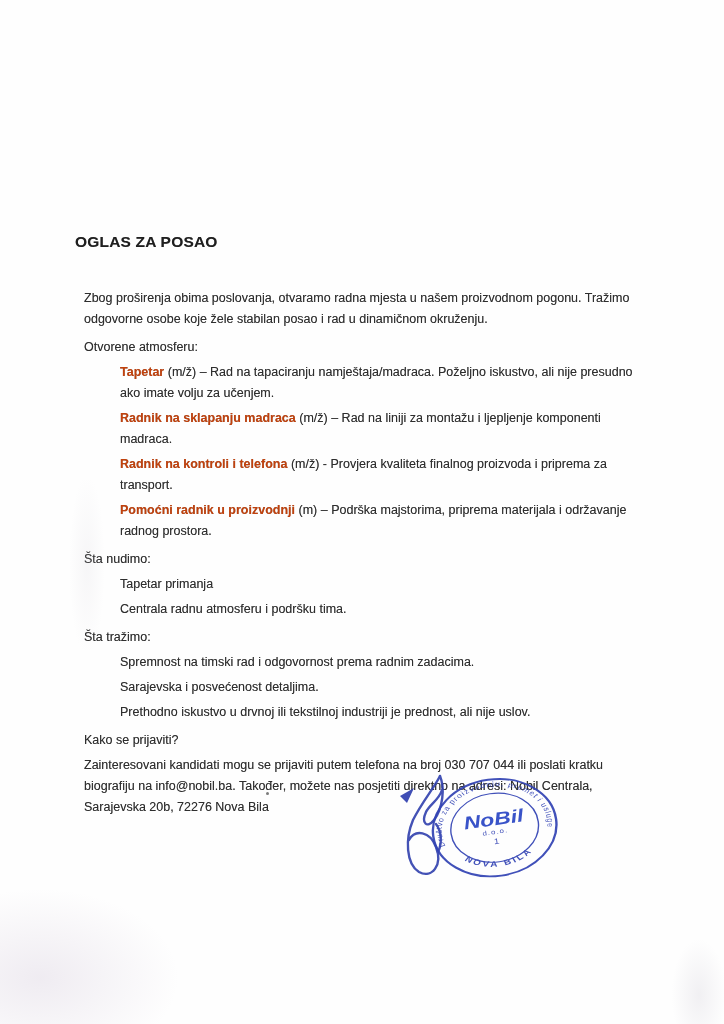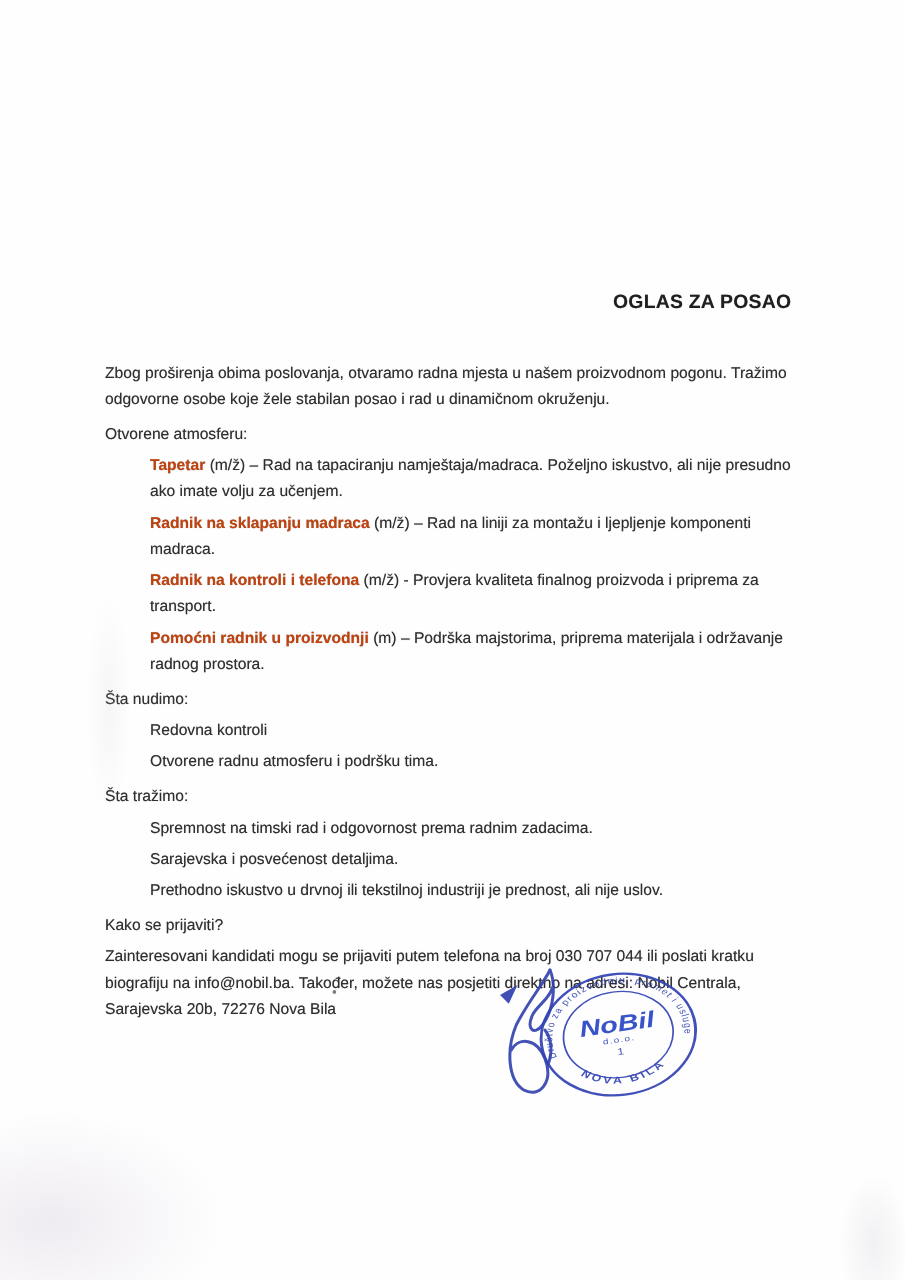--- a/index.html
+++ b/index.html
@@ -7,21 +7,21 @@
     position:relative;width:724px;height:1024px;background:#fefefe;
     overflow:hidden;font-family:"Liberation Sans",sans-serif;color:#2e2e2e;
     box-shadow:0 0 6px rgba(0,0,0,.2);
   }
   .content{
     position:absolute;left:84px;top:232px;width:558px;
     font-size:12.5px;line-height:21px;
     text-shadow:0 0 .6px rgba(50,50,50,.5);
   }
   .title{
-    font-size:15.5px;font-weight:700;text-align:right;margin:0;
+    font-size:15.5px;font-weight:700;text-align:left;margin:0;
     letter-spacing:.2px;color:#1f1f1f;line-height:19px;transform:translateX(-9px);
   }
   .intro{margin:37px 0 0;}
   .sec{margin:7px 0 0;}
   .item{margin:4px 0 0 36px;}
   .apply{margin:4px 0 0;}
   .pos-name{font-weight:700;color:#c2410c;}
 
   
   .stamp-group{position:absolute;left:396px;top:752px;width:170px;height:140px;}
@@ -53,22 +53,22 @@
     <p class="intro">Zbog proširenja obima poslovanja, otvaramo radna mjesta u našem proizvodnom pogonu. Tražimo odgovorne osobe koje žele stabilan posao i rad u dinamičnom okruženju.</p>
 
     <p class="sec">Otvorene atmosferu:</p>
 
     <p class="item"><span class="pos-name">Tapetar</span> <span>(m/ž) – Rad na tapaciranju namještaja/madraca. Poželjno iskustvo, ali nije presudno ako imate volju za učenjem.</span></p>
     <p class="item"><span class="pos-name">Radnik na sklapanju madraca</span> <span>(m/ž) – Rad na liniji za montažu i ljepljenje komponenti madraca.</span></p>
     <p class="item"><span class="pos-name">Radnik na kontroli i telefona</span> <span>(m/ž) - Provjera kvaliteta finalnog proizvoda i priprema za transport.</span></p>
     <p class="item"><span class="pos-name">Pomoćni radnik u proizvodnji</span> <span>(m) – Podrška majstorima, priprema materijala i održavanje radnog prostora.</span></p>
 
     <p class="sec">Šta nudimo:</p>
-    <p class="item">Redovna kontroli</p>
-    <p class="item">Otvorene radnu atmosferu i podršku tima.</p>
+    <p class="item">Tapetar primanja</p>
+    <p class="item">Centrala radnu atmosferu i podršku tima.</p>
 
     <p class="sec">Šta tražimo:</p>
     <p class="item">Spremnost na timski rad i odgovornost prema radnim zadacima.</p>
     <p class="item">Sarajevska i posvećenost detaljima.</p>
     <p class="item">Prethodno iskustvo u drvnoj ili tekstilnoj industriji je prednost, ali nije uslov.</p>
 
     <p class="sec">Kako se prijaviti?</p>
     <p class="apply">Zainteresovani kandidati mogu se prijaviti putem telefona na broj 030 707 044 ili poslati kratku biografiju na info@nobil.ba. Također, možete nas posjetiti direktno na adresi: Nobil Centrala, Sarajevska 20b, 72276 Nova Bila</p>
   </div>
 

